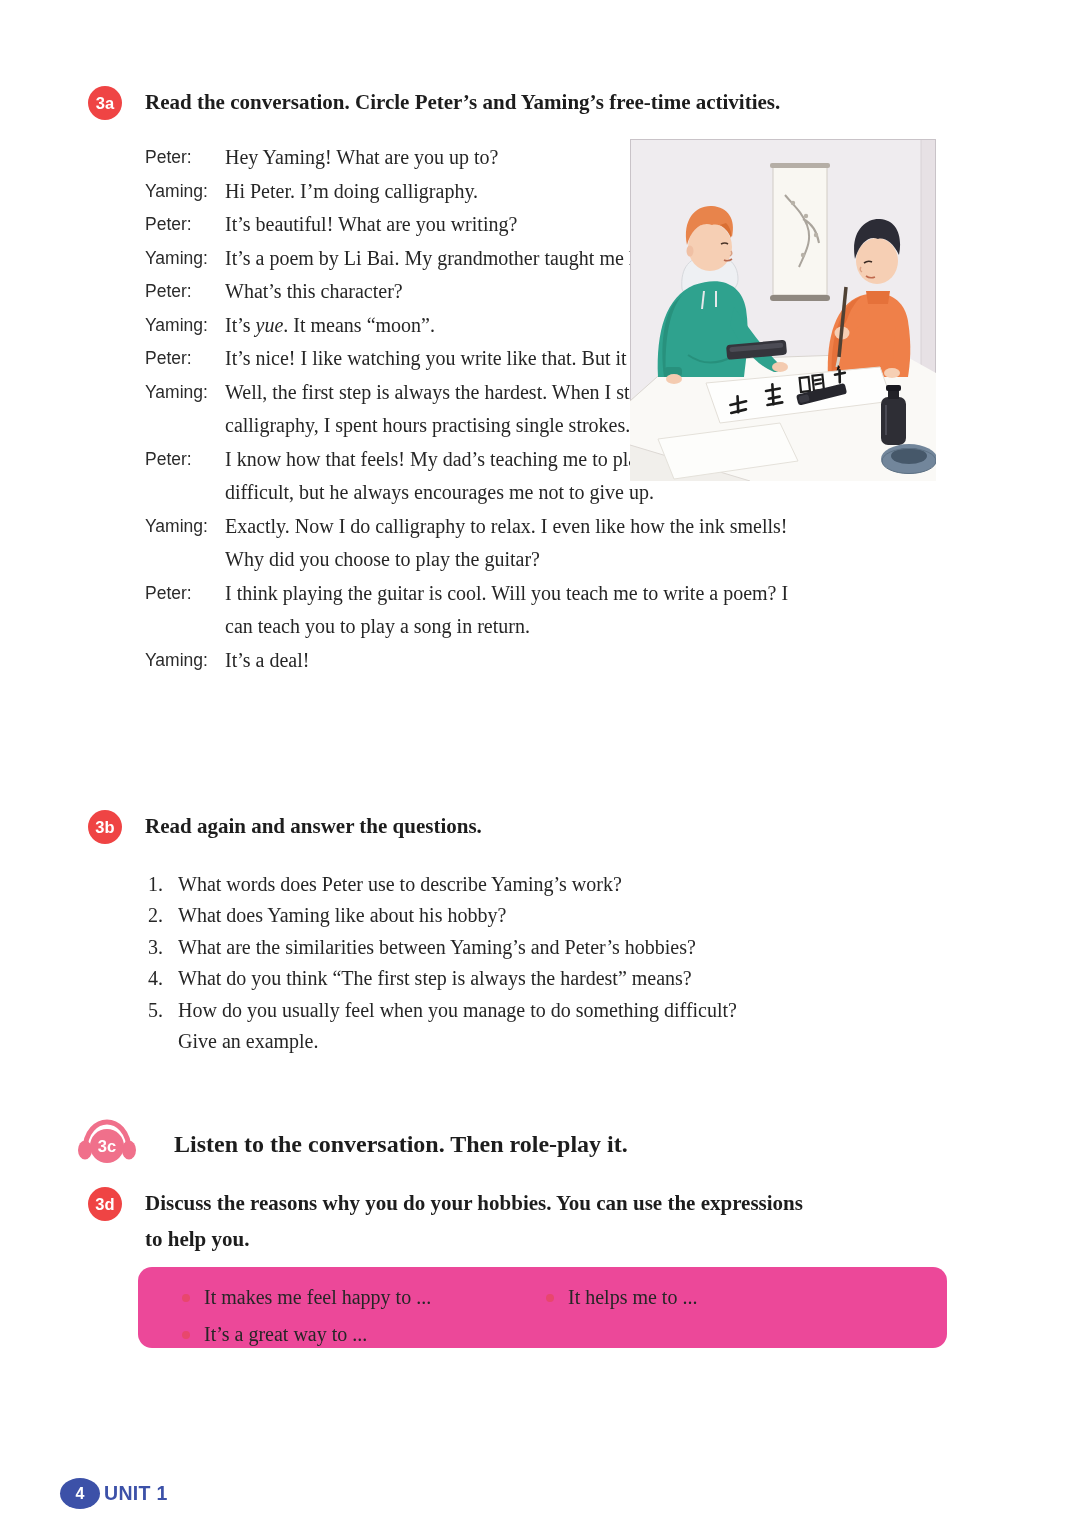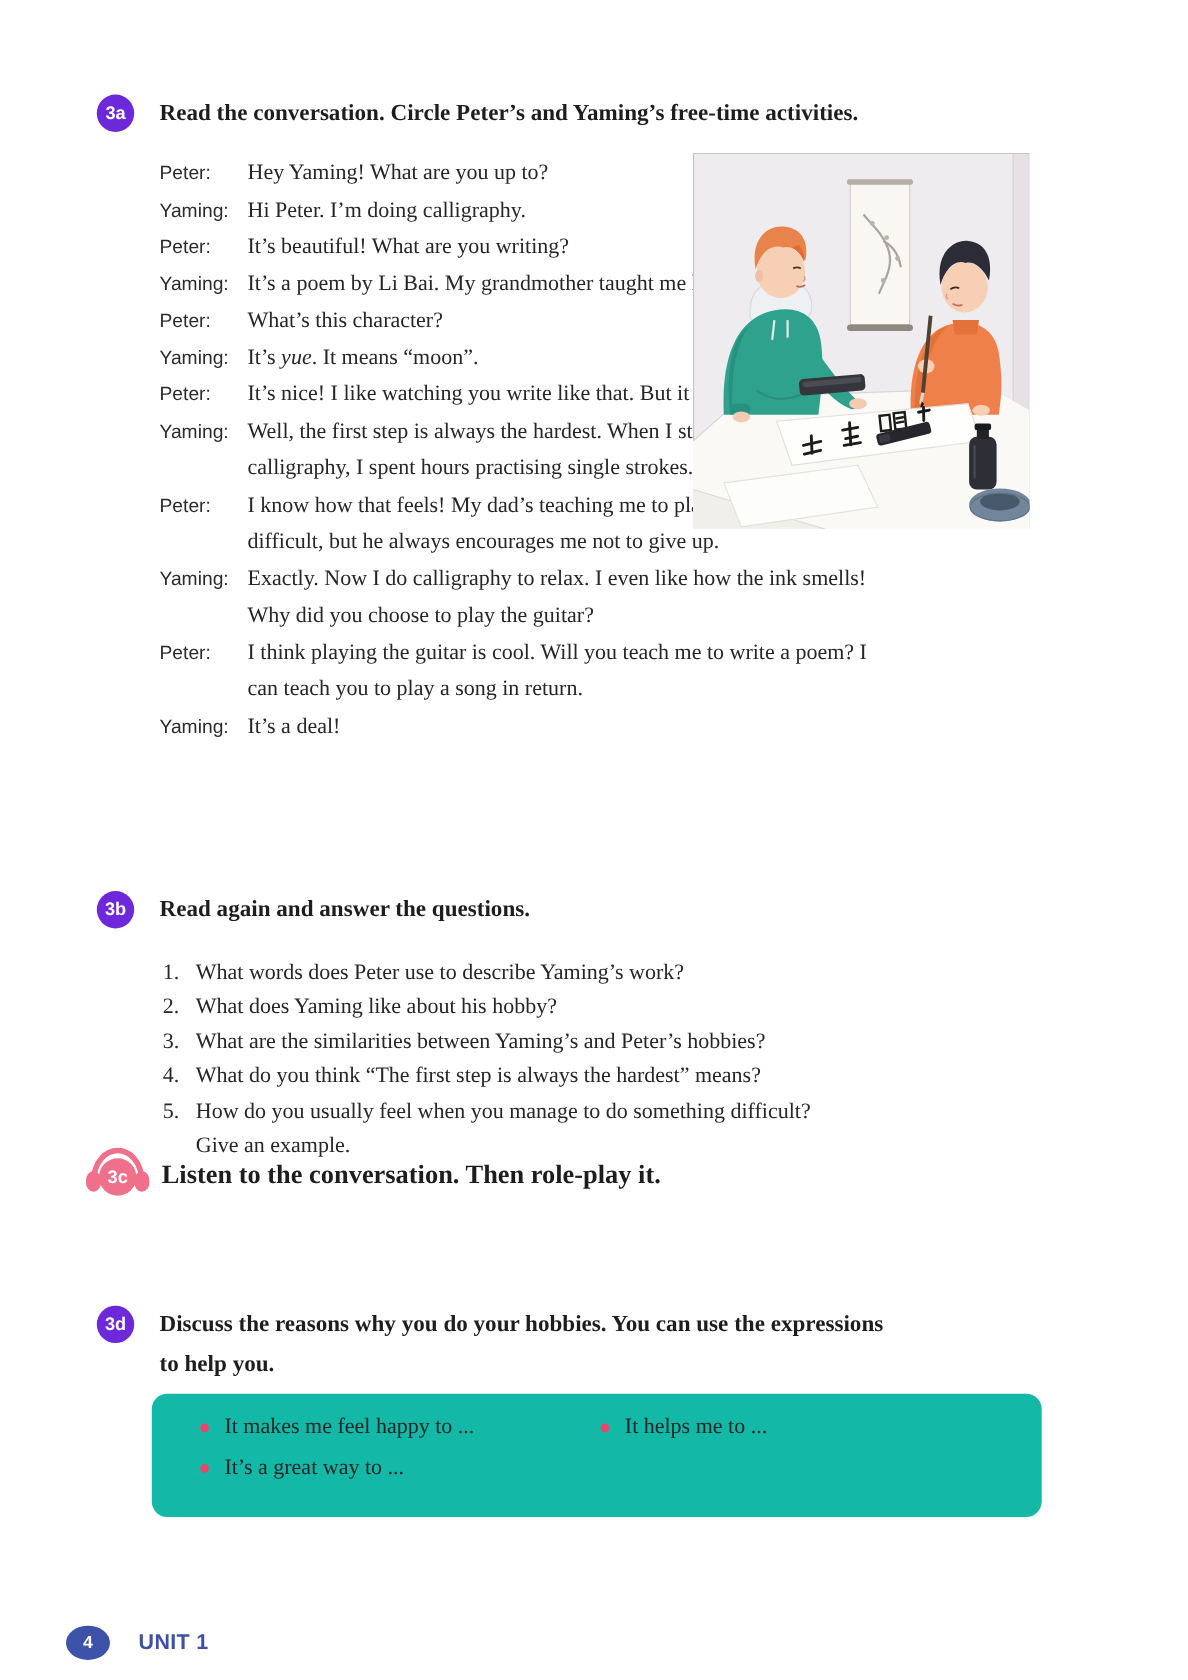--- a/index.html
+++ b/index.html
@@ -3,21 +3,21 @@
 <meta charset="utf-8">
 <style>
   html,body{margin:0;padding:0;background:#ffffff;}
   .page{
     position:relative;width:1080px;height:1527px;background:#ffffff;
     font-family:"Liberation Serif",serif;color:#262626;overflow:hidden;
   }
   
   .sec-header{position:absolute;display:flex;align-items:flex-start;}
   .badge{
-    width:34px;height:34px;border-radius:50%;background:#6d28d9;color:#ffffff;
+    width:34px;height:34px;border-radius:50%;background:#ef4444;color:#ffffff;
     font-family:"Liberation Sans",sans-serif;font-weight:bold;font-size:16.5px;
     display:flex;align-items:center;justify-content:center;flex:none;margin-top:2px;
   }
   .sec-title{
     font-weight:bold;font-size:21px;color:#1d1d1d;margin-left:23px;
     line-height:36px;white-space:nowrap;
   }
   
   .conversation{position:absolute;top:141px;left:145px;width:800px;font-size:20px;line-height:33.5px;}
   .dlg-entry{display:flex;}
@@ -35,37 +35,37 @@
   .q-row{display:flex;}
   .q-num{width:30px;flex:none;}
   .q-line{white-space:nowrap;}
   
   .badge3c{position:relative;width:58px;height:50px;flex:none;}
   .badge3c .badge{position:absolute;left:12px;top:10px;background:#f0708b;margin-top:0;}
   .badge3c svg{position:absolute;left:0;top:0;}
   .sec3c-title{font-weight:bold;font-size:24px;color:#1d1d1d;margin-left:11px;line-height:50px;white-space:nowrap;}
   
   .expr-box{
-    position:absolute;top:1267px;left:138px;width:809px;height:112px;
-    background:#14b8a6;border-radius:14px;text-align:center;
+    position:absolute;top:1267px;left:138px;width:809px;height:81px;
+    background:#ec4899;border-radius:14px;text-align:center;
   }
   .expr-col{position:absolute;top:12px;}
   .expr-col.left{left:44px;}
   .expr-col.right{left:408px;}
   .expr-item{display:flex;align-items:center;height:37px;font-size:20px;white-space:nowrap;}
   .bullet{width:8px;height:8px;border-radius:50%;background:#e8476d;margin-right:14px;flex:none;}
   
   .footer{position:absolute;top:1478px;left:60px;display:flex;align-items:center;}
   .page-oval{
     width:40px;height:31px;border-radius:50%;background:#3c51a8;color:#ffffff;
     font-family:"Liberation Sans",sans-serif;font-weight:bold;font-size:16px;
     display:flex;align-items:center;justify-content:center;
   }
   .unit-label{
-    margin-left:26px;color:#3c51a8;font-family:"Liberation Sans",sans-serif;
+    margin-left:4px;color:#3c51a8;font-family:"Liberation Sans",sans-serif;
     font-weight:bold;font-size:19.5px;letter-spacing:0.3px;
   }
 </style>
 </head>
 <body>
 
 <div class="page">
 
   <div class="sec-header" style="top:84px;left:88px;">
     <div class="badge">3a</div>
@@ -276,21 +276,21 @@
     </div>
     <div class="q-row">
       <span class="q-num">5.</span>
       <span>
         <span class="q-line" style="display:block">How do you usually feel when you manage to do something difficult?</span>
         <span class="q-line" style="display:block">Give an example.</span>
       </span>
     </div>
   </div>
 
-  <div class="sec-header" style="top:1043px;left:78px;align-items:center;">
+  <div class="sec-header" style="top:1119px;left:78px;align-items:center;gap:27px;">
     <div class="badge3c">
       <svg width="58" height="50" viewBox="0 0 58 50" xmlns="http://www.w3.org/2000/svg">
         <path d="M7,32 C7,12 19,3 29,3 C39,3 51,12 51,32" stroke="#f0708b" stroke-width="5" fill="none"></path>
         <ellipse cx="7" cy="31" rx="7" ry="9.5" fill="#f0708b"></ellipse>
         <ellipse cx="51" cy="31" rx="7" ry="9.5" fill="#f0708b"></ellipse>
       </svg>
       <div class="badge">3c</div>
     </div>
     <div class="sec3c-title">Listen to the conversation. Then role-play it.</div>
   </div>

